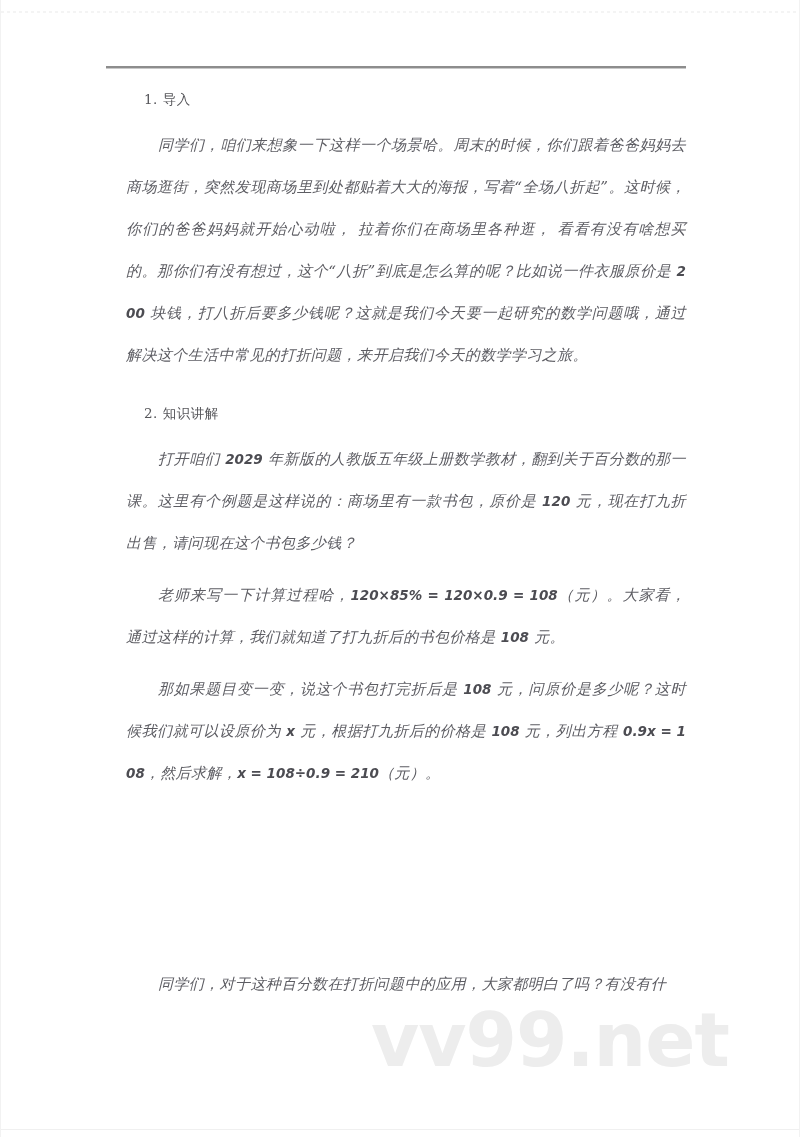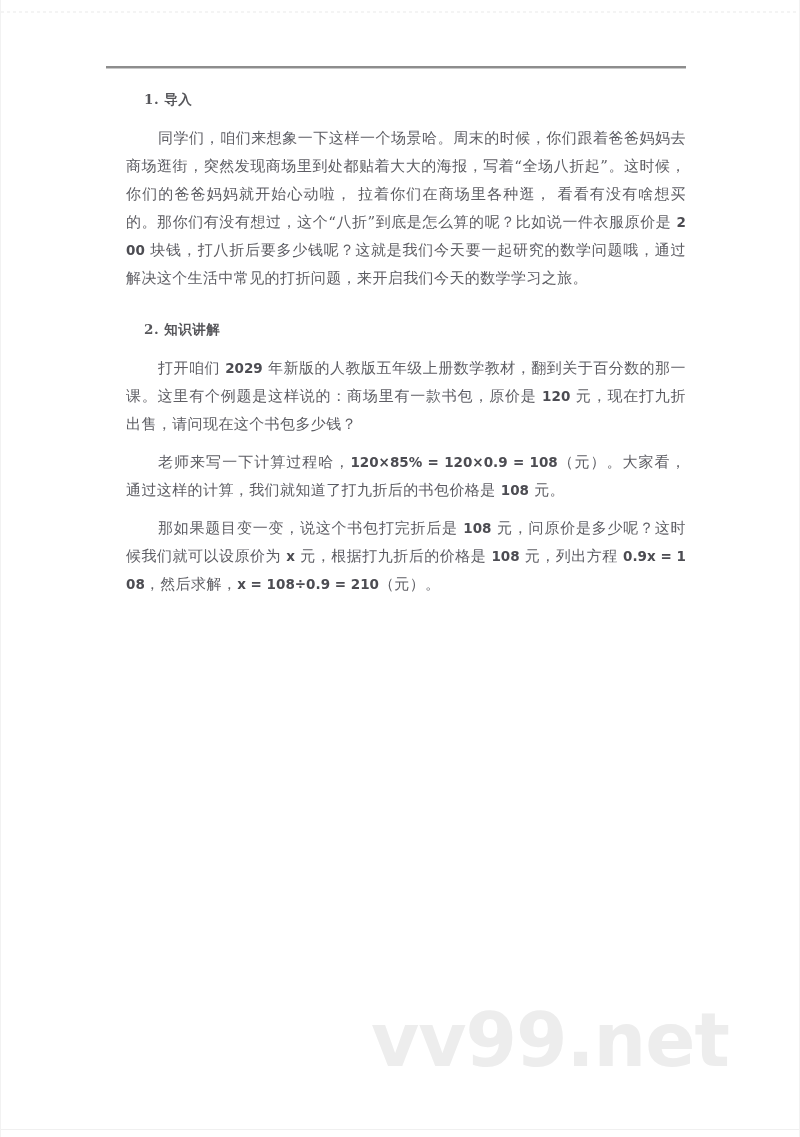--- a/index.html
+++ b/index.html
@@ -60,39 +60,40 @@
   .content {
     position: absolute;
     left: 125px;
     top: 84px;
     width: 560px;
   }
 
   .section-heading {
     font-family: "DejaVu Serif", "Liberation Serif", serif;
     font-size: 13.5px;
-    font-weight: bold;
+    font-weight: normal;
     color: #56565a;
     letter-spacing: 0.5px;
     margin: 0 0 8px 18px;
     line-height: 30px;
     white-space: nowrap;
   }
 
   .para {
     font-family: "DejaVu Serif", "Liberation Serif", serif;
     font-size: 15px;
     color: #5d5d63;
-    line-height: 28px;
+    line-height: 42px;
     text-align: justify;
     text-justify: inter-character;
     text-indent: 32px;
     margin: 0;
     letter-spacing: 0.4px;
     word-break: break-all;
+    font-style: italic;
   }
 
   .para + .para,
   .section-heading + .para {
     margin-top: 10px;
   }
 
   .gap-before-heading {
     margin-top: 22px;
   }
@@ -148,18 +149,21 @@
 
     <p class="para">打开咱们 <span class="num">2029</span> 年新版的人教版五年级上册数学教材，翻到关于百分数的那一课。这里有个例题是这样说的：商场里有一款书包，原价是 <span class="num">120</span> 元，现在打九折出售，请问现在这个书包多少钱？</p>
 
 
     <p class="para">老师来写一下计算过程哈，<span class="num">120×85% = 120×0.9 = 108</span>（元）。大家看，通过这样的计算，我们就知道了打九折后的书包价格是 <span class="num">108</span> 元。</p>
 
     <p class="para">那如果题目变一变，说这个书包打完折后是 <span class="num">108</span> 元，问原价是多少呢？这时候我们就可以设原价为 <span class="num">x</span> 元，根据打九折后的价格是 <span class="num">108</span> 元，列出方程 <span class="num">0.9x = 108</span>，然后求解，<span class="num">x = 108÷0.9 = 210</span>（元）。</p>
 
   </div>
 
+  <div class="clipped-tail">
+    <p class="para">同学们，对于这种百分数在打折问题中的应用，大家都明白了吗？有没有什</p>
+  </div>
 
   <div class="watermark">vv99.net</div>
 
   <div class="bottom-rule"></div>
 
 </div>
 
 </body></html>

